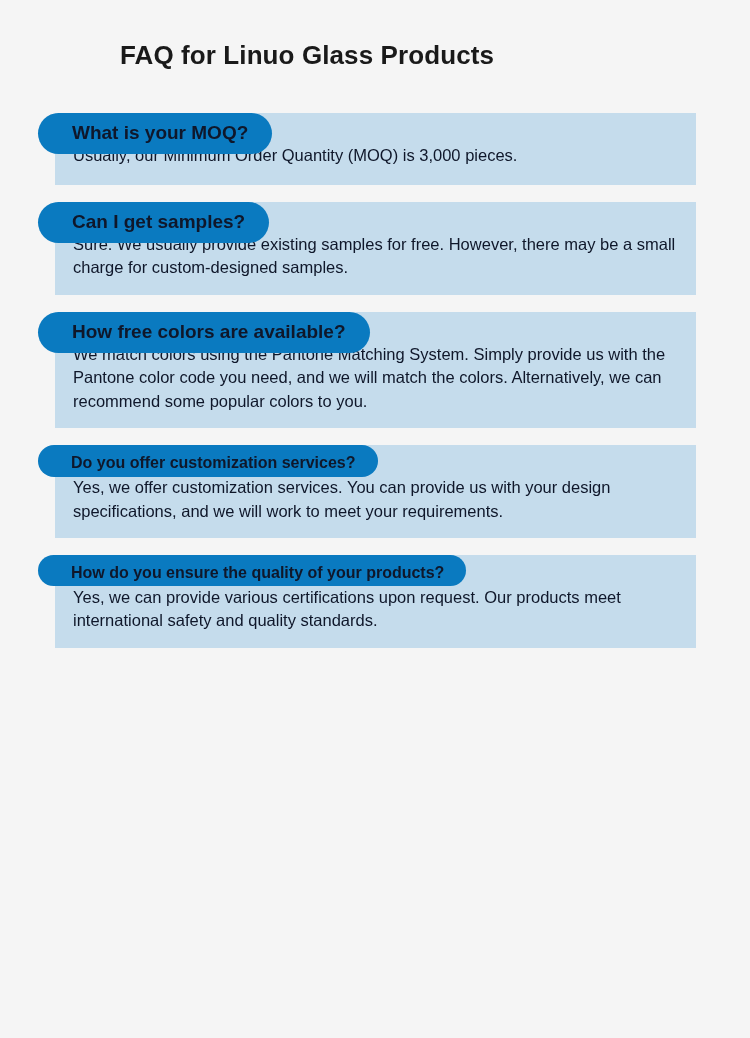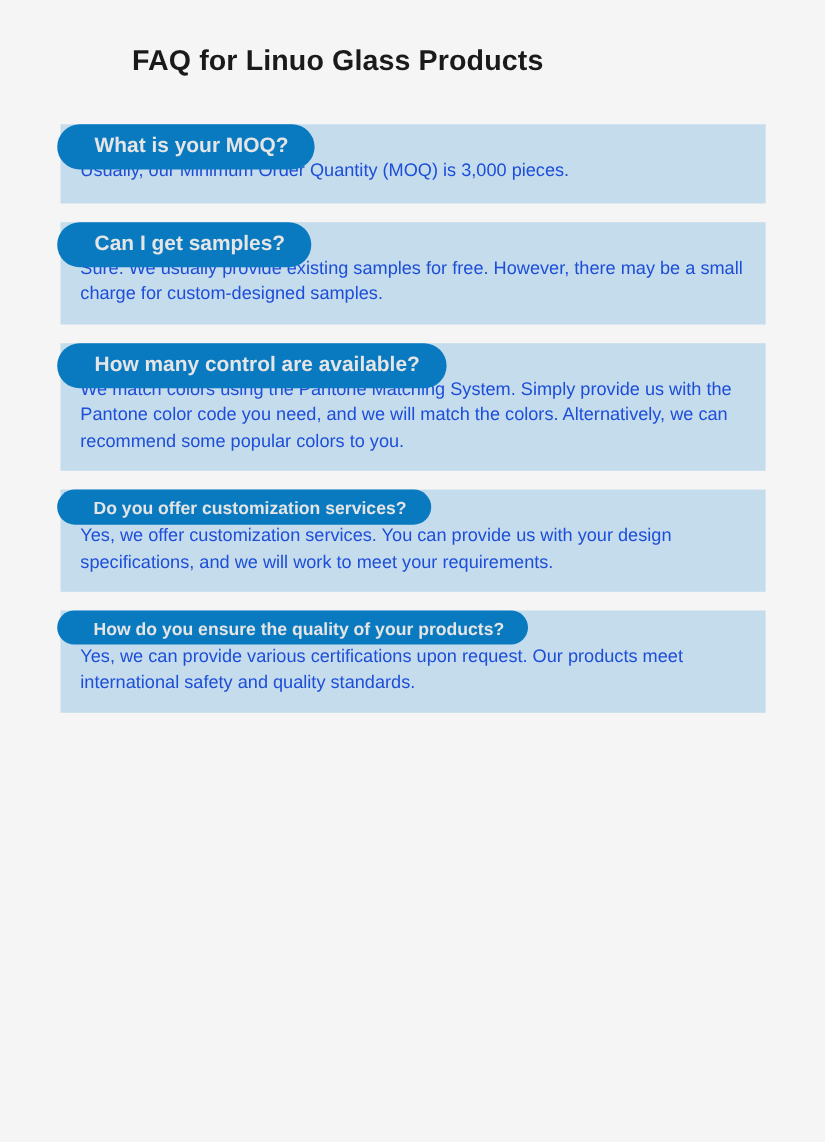--- a/index.html
+++ b/index.html
@@ -33,39 +33,39 @@
     margin-left:55px;
     margin-right:54px;
     background:#c5dcec;
     padding:31px 18px 15px 18px;
     box-sizing:border-box;
     min-height:72px;
   }
 
   .faq-question-pill {
     position:absolute;
-    top:0; left:52px;
+    top:0; left:38px;
     background:#0a7ac0;
-    color:#e5e5e5;
+    color:#0f172a;
     font-weight:bold;
     border-radius:22px;
     padding:8px 22px 9px 34px;
     line-height:1.15;
     white-space:nowrap;
     z-index:2;
     box-sizing:border-box;
   }
   .faq-question-pill.sz-lg { font-size:19px; border-radius:23px; padding:9px 24px 10px 34px; }
   .faq-question-pill.sz-md { font-size:16px; border-radius:21px; padding:9px 22px 4px 33px; }
   .faq-question-pill.sz-sm { font-size:15px; border-radius:21px; padding:9px 22px 10px 33px; }
 
   .faq-answer-text {
     font-size:16.5px;
     line-height:1.42;
-    color:#1d4ed8;
+    color:#0f172a;
   }
 </style>
 </head>
 <body>
 
 <div class="page">
 
   <div class="page-title">FAQ for Linuo Glass Products</div>
 
   <div class="faq-list">
@@ -78,21 +78,21 @@
     </div>
 
     <div class="faq-item">
       <div class="faq-question-pill sz-lg">Can I get samples?</div>
       <div class="faq-answer-panel">
         <div class="faq-answer-text">Sure. We usually provide existing samples for free. However, there may be a small charge for custom-designed samples.</div>
       </div>
     </div>
 
     <div class="faq-item">
-      <div class="faq-question-pill sz-lg">How many control are available?</div>
+      <div class="faq-question-pill sz-lg">How free colors are available?</div>
       <div class="faq-answer-panel">
         <div class="faq-answer-text">We match colors using the Pantone Matching System. Simply provide us with the Pantone color code you need, and we will match the colors. Alternatively, we can recommend some popular colors to you.</div>
       </div>
     </div>
 
     <div class="faq-item">
       <div class="faq-question-pill sz-md">Do you offer customization services?</div>
       <div class="faq-answer-panel">
         <div class="faq-answer-text">Yes, we offer customization services. You can provide us with your design specifications, and we will work to meet your requirements.</div>
       </div>

